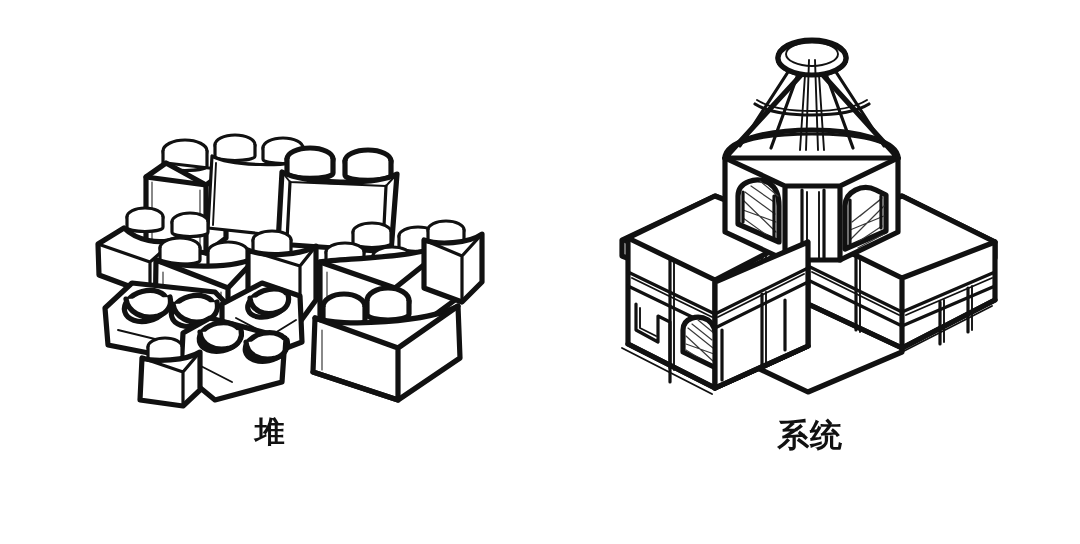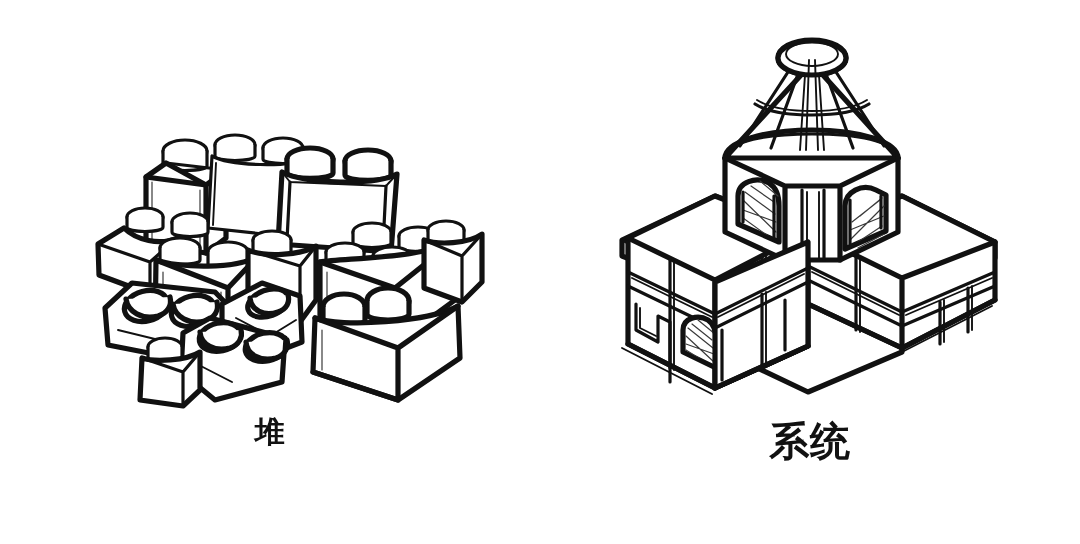--- a/index.html
+++ b/index.html
@@ -44,21 +44,21 @@
     position: absolute;
     left: 0;
     width: 540px;
     text-align: center;
     font-family: "DejaVu Sans", "Liberation Sans", sans-serif;
     font-weight: bold;
     color: #111111;
     letter-spacing: 0.02em;
   }
   .caption-left  { top: 412px; font-size: 30px; }
-  .caption-right { top: 414px; font-size: 40px; }
+  .caption-right { top: 414px; font-size: 32px; }
 
   
   .ink      { fill: none; stroke: #111111; stroke-linecap: round; stroke-linejoin: round; }
   .ink-thick{ stroke-width: 5.2; }
   .ink-med  { stroke-width: 3.2; }
   .ink-thin { stroke-width: 1.9; }
   .ink-hair { stroke-width: 1.2; stroke: #3a3a3a; }
   .fillwhite{ fill: #ffffff; }
 </style>
 </head>

